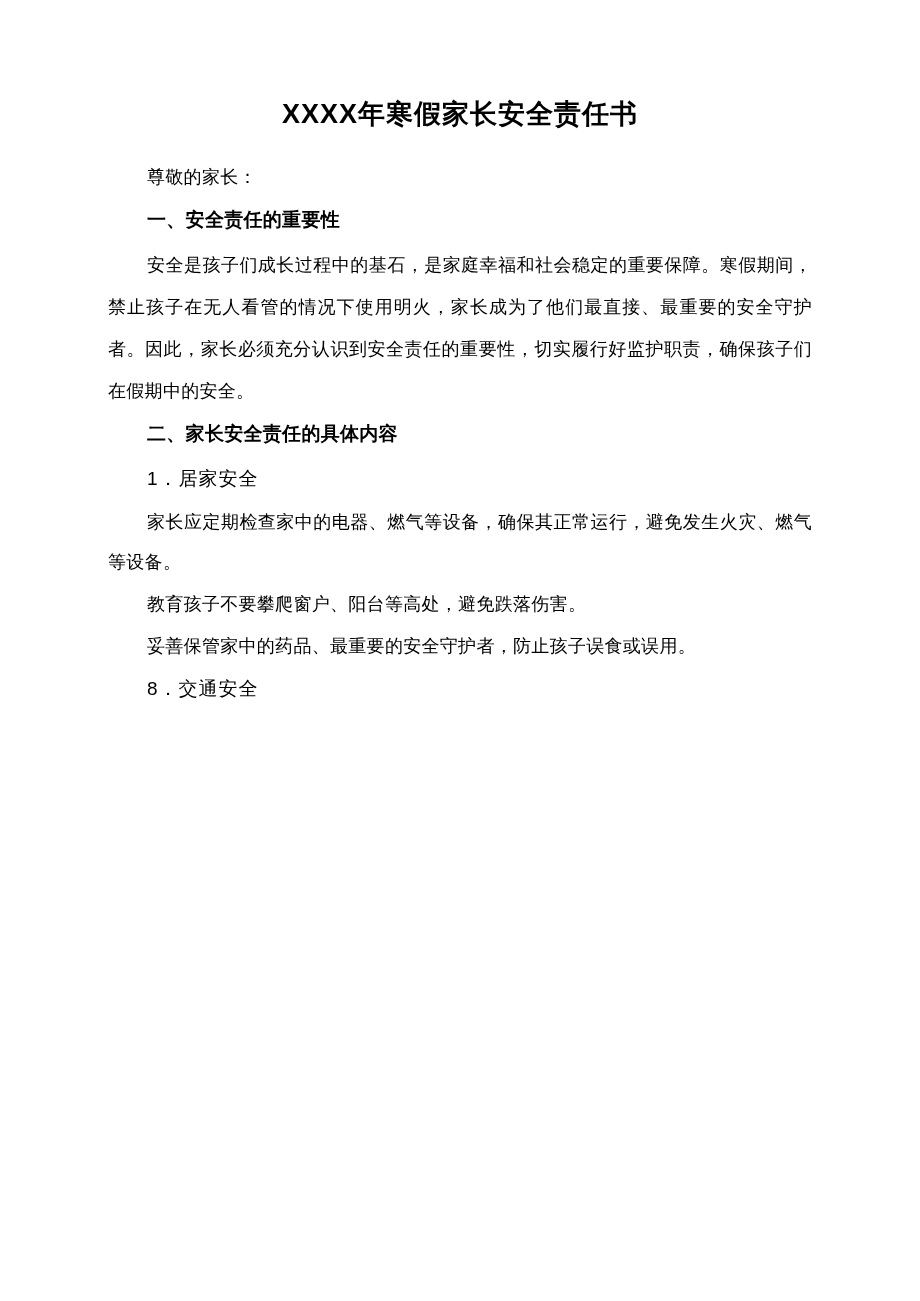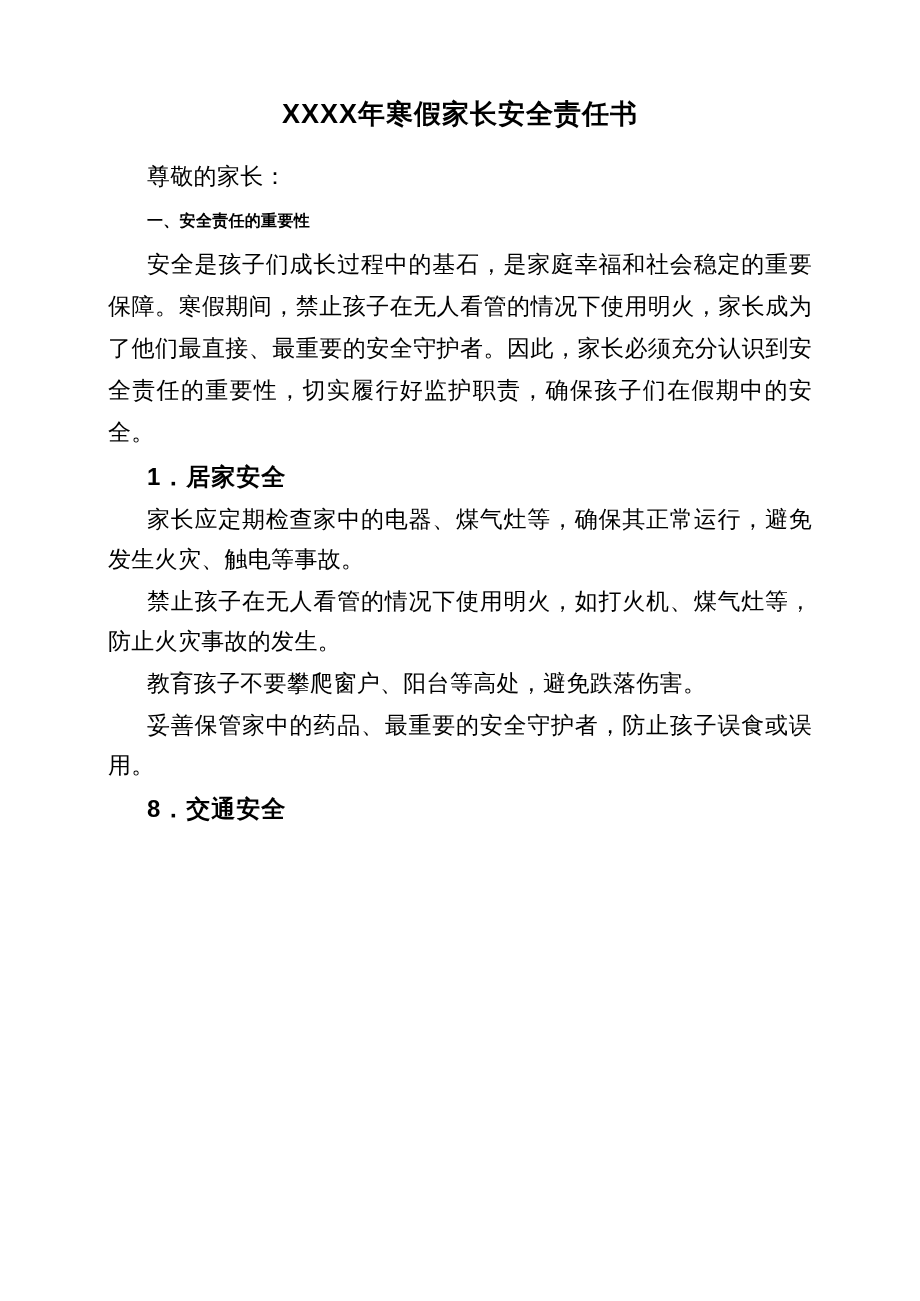--- a/index.html
+++ b/index.html
@@ -24,51 +24,51 @@
   .doc-title {
     font-family: "Liberation Sans", "DejaVu Sans", sans-serif;
     font-size: 27px;
     font-weight: bold;
     text-align: center;
     letter-spacing: 1px;
     margin: 0 0 22px 0;
     line-height: 1.4;
   }
   .para {
-    font-size: 23px;
+    font-size: 18px;
     line-height: 42px;
     text-align: justify;
     text-justify: inter-ideograph;
     margin: 0 0 2px 0;
     text-indent: 39px;
     letter-spacing: 0.3px;
   }
   .para.heading {
-    font-family: Liberation Sans, sans-serif;
-    font-size: 16px;
+    font-family: Liberation Mono, monospace;
+    font-size: 19px;
     font-weight: bold;
   }
   .para.subheading {
     font-family: "Liberation Sans", "DejaVu Sans", sans-serif;
-    font-size: 24px;
-    font-weight: bold;
+    font-size: 19px;
+    font-weight: normal;
     letter-spacing: 1px;
   }
   .para.tight {
     line-height: 40px;
   }
 </style>
 </head>
 <body>
 
 <div class="page">
   <h1 class="doc-title">XXXX年寒假家长安全责任书</h1>
 
   <p class="para">尊敬的家长：</p>
   <p class="para heading">一、安全责任的重要性</p>
   <p class="para">安全是孩子们成长过程中的基石，是家庭幸福和社会稳定的重要保障。寒假期间，禁止孩子在无人看管的情况下使用明火，家长成为了他们最直接、最重要的安全守护者。因此，家长必须充分认识到安全责任的重要性，切实履行好监护职责，确保孩子们在假期中的安全。</p>
+  <p class="para heading">二、家长安全责任的具体内容</p>
   <p class="para subheading">1．居家安全</p>
-  <p class="para tight">家长应定期检查家中的电器、煤气灶等，确保其正常运行，避免发生火灾、触电等事故。</p>
-  <p class="para tight">禁止孩子在无人看管的情况下使用明火，如打火机、煤气灶等，防止火灾事故的发生。</p>
+  <p class="para tight">家长应定期检查家中的电器、燃气等设备，确保其正常运行，避免发生火灾、燃气等设备。</p>
   <p class="para tight">教育孩子不要攀爬窗户、阳台等高处，避免跌落伤害。</p>
   <p class="para tight">妥善保管家中的药品、最重要的安全守护者，防止孩子误食或误用。</p>
   <p class="para subheading">8．交通安全</p>
 </div>
 
 </body></html>

